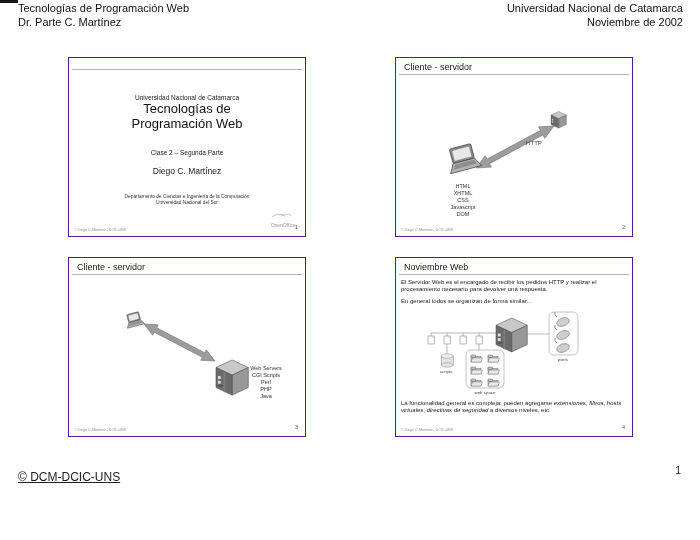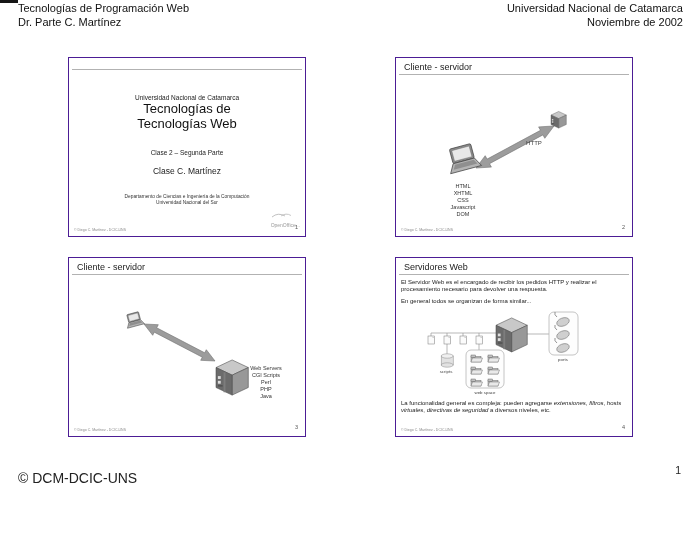--- a/index.html
+++ b/index.html
@@ -23,21 +23,21 @@
   .slidepage{position:absolute;right:7px;bottom:6px;font-size:5.5px;color:#555;}
   .svgfill{position:absolute;left:0;top:0;width:238px;height:180px;}
   .stack{position:absolute;width:60px;text-align:center;font-size:5.5px;
          line-height:7px;color:#333;}
   .microlabel{position:absolute;width:60px;text-align:center;font-size:8px;color:#444;
               transform:scale(0.55);transform-origin:50% 0;}
   .para{position:absolute;left:5px;width:223px;font-size:6px;line-height:7.3px;color:#222;}
   .it{font-style:italic;}
   .oologo{position:absolute;right:5px;bottom:8px;width:40px;text-align:right;}
   .oologo .txt{font-size:5px;color:#9a9a9a;line-height:5px;}
-  .pfoot{position:absolute;left:18px;top:470px;font-size:14px;color:#222;}
+  .pfoot{position:absolute;left:18px;top:470px;font-size:12px;color:#222;text-decoration:underline;}
   .pnum{position:absolute;right:19px;top:464px;font-size:10.5px;color:#222;}
   .s1inst{top:36px;font-size:6.5px;}
   .s1title{top:43px;font-size:13px;line-height:15px;color:#111;}
   .s1sub{top:91px;font-size:6.5px;}
   .s1auth{top:108px;font-size:8.5px;}
   .s1dept{top:136px;font-size:4.8px;line-height:5.9px;color:#333;}
 </style>
 </head>
 <body>
 
@@ -51,24 +51,24 @@
   <div class="hdr hdr-right">
     <div>Universidad Nacional de Catamarca</div>
     <div>Noviembre de 2002</div>
   </div>
 
   <div class="slide" id="slide1">
     <div class="tline" style="top:11px;"></div>
     <div class="ctext s1inst">Universidad Nacional de Catamarca</div>
     <div class="ctext s1title">
       <div>Tecnologías de</div>
-      <div>Tecnologías Web</div>
+      <div>Programación Web</div>
     </div>
     <div class="ctext s1sub">Clase 2 – Segunda Parte</div>
-    <div class="ctext s1auth">Clase C. Martínez</div>
+    <div class="ctext s1auth">Diego C. Martínez</div>
     <div class="ctext s1dept">
       <div>Departamento de Ciencias e Ingeniería de la Computación</div>
       <div>Universidad Nacional del Sur</div>
     </div>
     <div class="slidefoot">© Diego C. Martínez - DCIC-UNS</div>
     <div class="oologo">
       <svg width="36" height="7" viewBox="0 0 36 7">
         <path d="M8,5 q6,-5 13,-1" stroke="#b0b0b0" stroke-width="0.8" fill="none"></path>
         <path d="M17,4 q5,-3.5 10,-0.5" stroke="#b0b0b0" stroke-width="0.7" fill="none"></path>
       </svg>
@@ -142,21 +142,21 @@
       <div>CGI Scripts</div>
       <div>Perl</div>
       <div>PHP</div>
       <div>Java</div>
     </div>
     <div class="slidefoot">© Diego C. Martínez - DCIC-UNS</div>
     <div class="slidepage">3</div>
   </div>
 
   <div class="slide" id="slide4">
-    <div class="stitle">Servidores Web</div>
+    <div class="stitle">Noviembre Web</div>
     <div class="tline" style="top:16px;"></div>
     <div class="para" style="top:21px;">El Servidor Web  es el encargado de recibir los pedidos HTTP y realizar el procesamiento necesario para devolver una respuesta.</div>
     <div class="para" style="top:40px;">En general todos se organizan de forma similar...</div>
 
     <svg class="svgfill" viewBox="0 0 238 180">
 
       <g stroke="#9a9a9a" stroke-width="0.7">
         <line x1="35" y1="75" x2="103" y2="75"></line>
         <line x1="129" y1="76" x2="154" y2="76"></line>
         <line x1="35" y1="75" x2="35" y2="78"></line>

